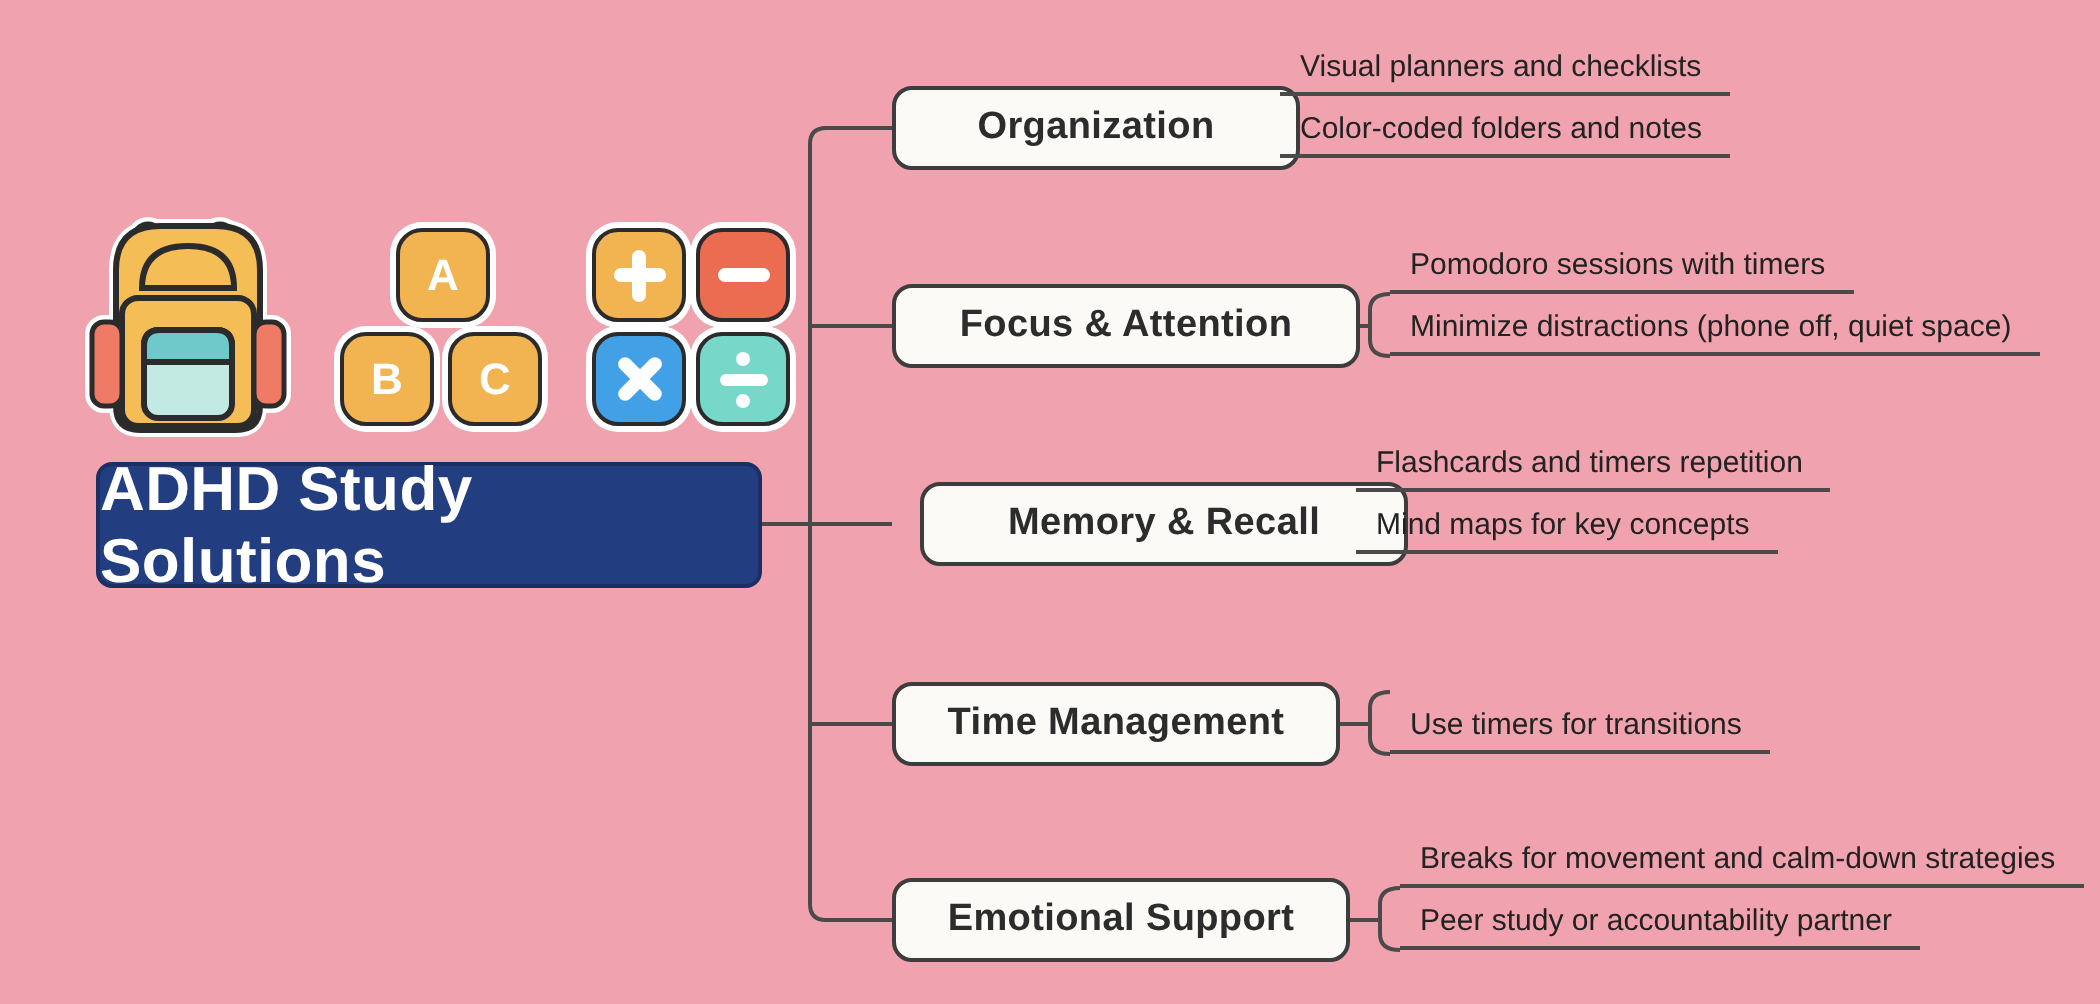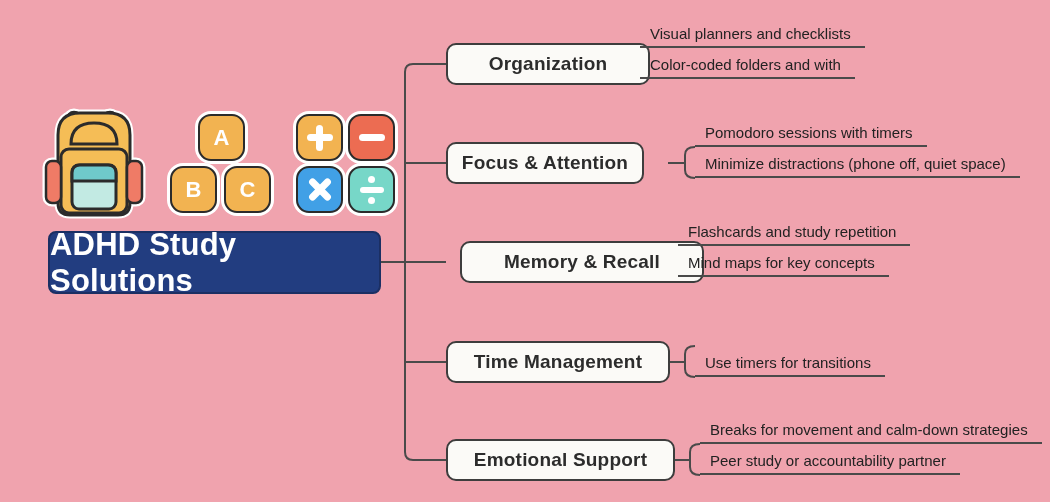--- a/index.html
+++ b/index.html
@@ -150,32 +150,32 @@
     <span class="gbox">
         <span class="bar divbar"></span>
         <span class="dot t"></span>
         <span class="dot b"></span>
       </span>
   </div>
 
   <div class="root">ADHD Study Solutions</div>
 
   <div class="node" style="left:446px;top:43px;width:204px">Organization</div>
-  <div class="node" style="left:446px;top:142px;width:198px">Focus &amp; Attention</div>
+  <div class="node" style="left:446px;top:142px;width:234px">Focus &amp; Attention</div>
   <div class="node" style="left:460px;top:241px;width:244px">Memory &amp; Recall</div>
   <div class="node" style="left:446px;top:341px;width:224px">Time Management</div>
   <div class="node" style="left:446px;top:439px;width:229px">Emotional Support</div>
 
   <div class="leaf" style="left:640px;top:23px">Visual planners and checklists</div>
-  <div class="leaf" style="left:640px;top:54px">Color-coded folders and with</div>
+  <div class="leaf" style="left:640px;top:54px">Color-coded folders and notes</div>
 
   <div class="leaf" style="left:695px;top:122px">Pomodoro sessions with timers</div>
   <div class="leaf" style="left:695px;top:153px">Minimize distractions (phone off, quiet space)</div>
 
-  <div class="leaf" style="left:678px;top:221px">Flashcards and study repetition</div>
+  <div class="leaf" style="left:678px;top:221px">Flashcards and timers repetition</div>
   <div class="leaf" style="left:678px;top:252px">Mind maps for key concepts</div>
 
   <div class="leaf" style="left:695px;top:352px">Use timers for transitions</div>
 
   <div class="leaf" style="left:700px;top:419px">Breaks for movement and calm-down strategies</div>
   <div class="leaf" style="left:700px;top:450px">Peer study or accountability partner</div>
 
 </div>
 
 </body></html>

